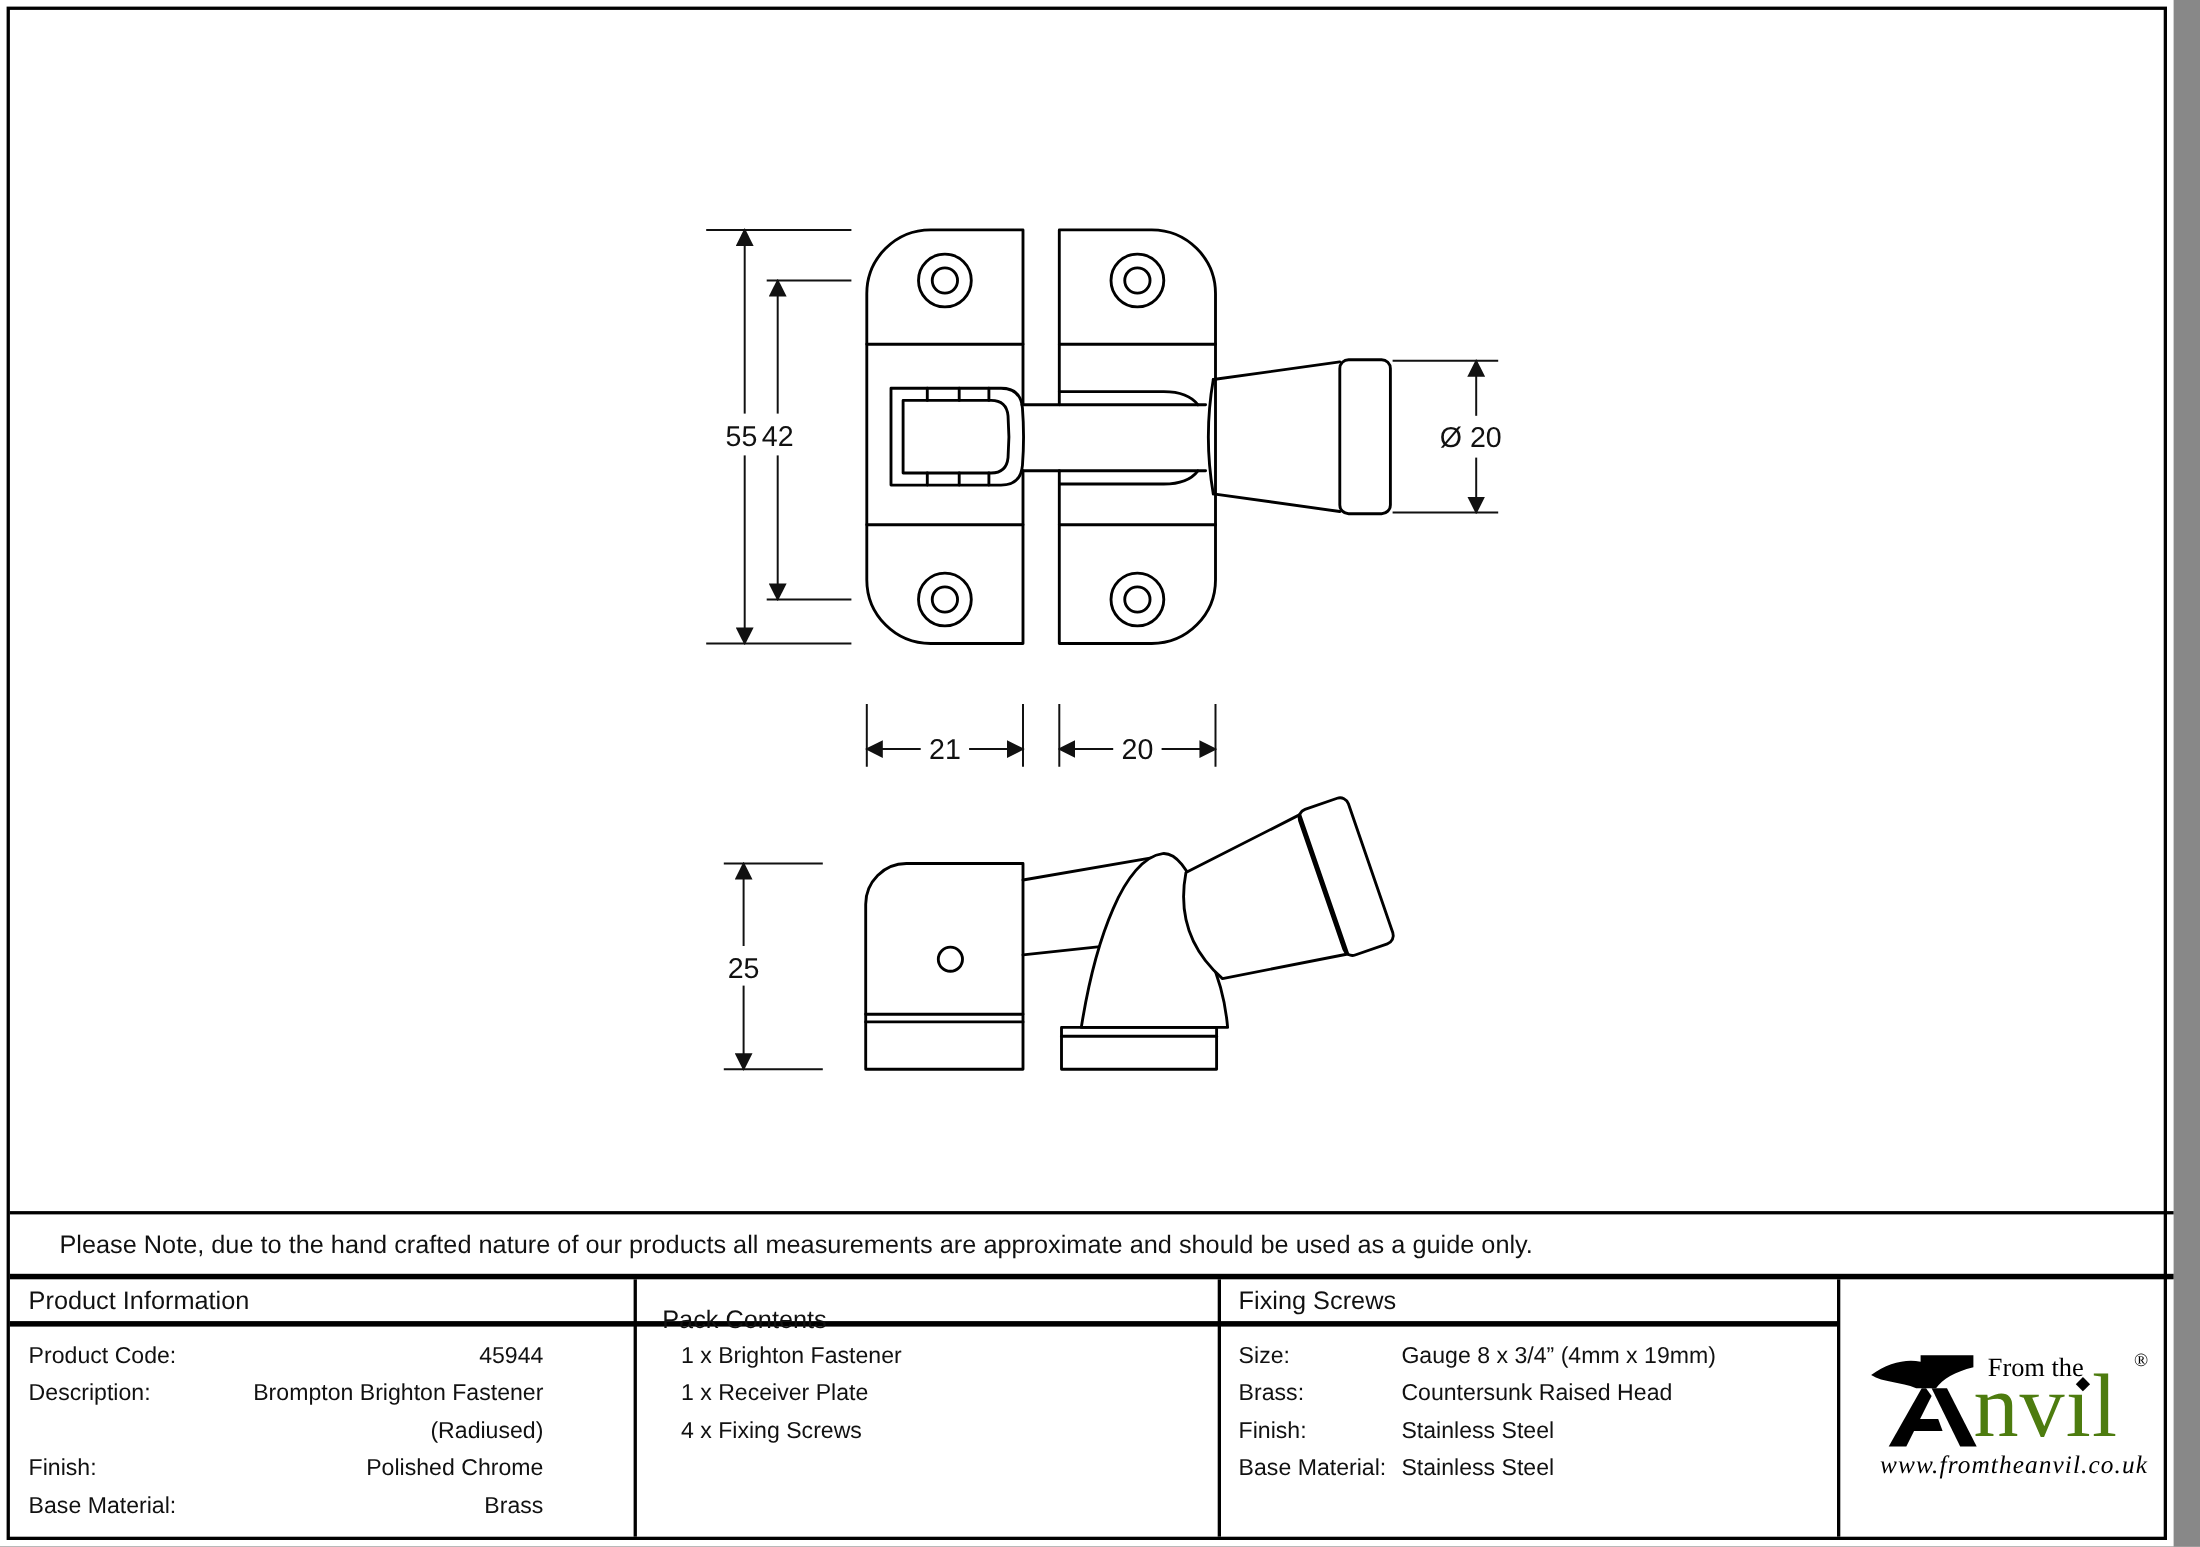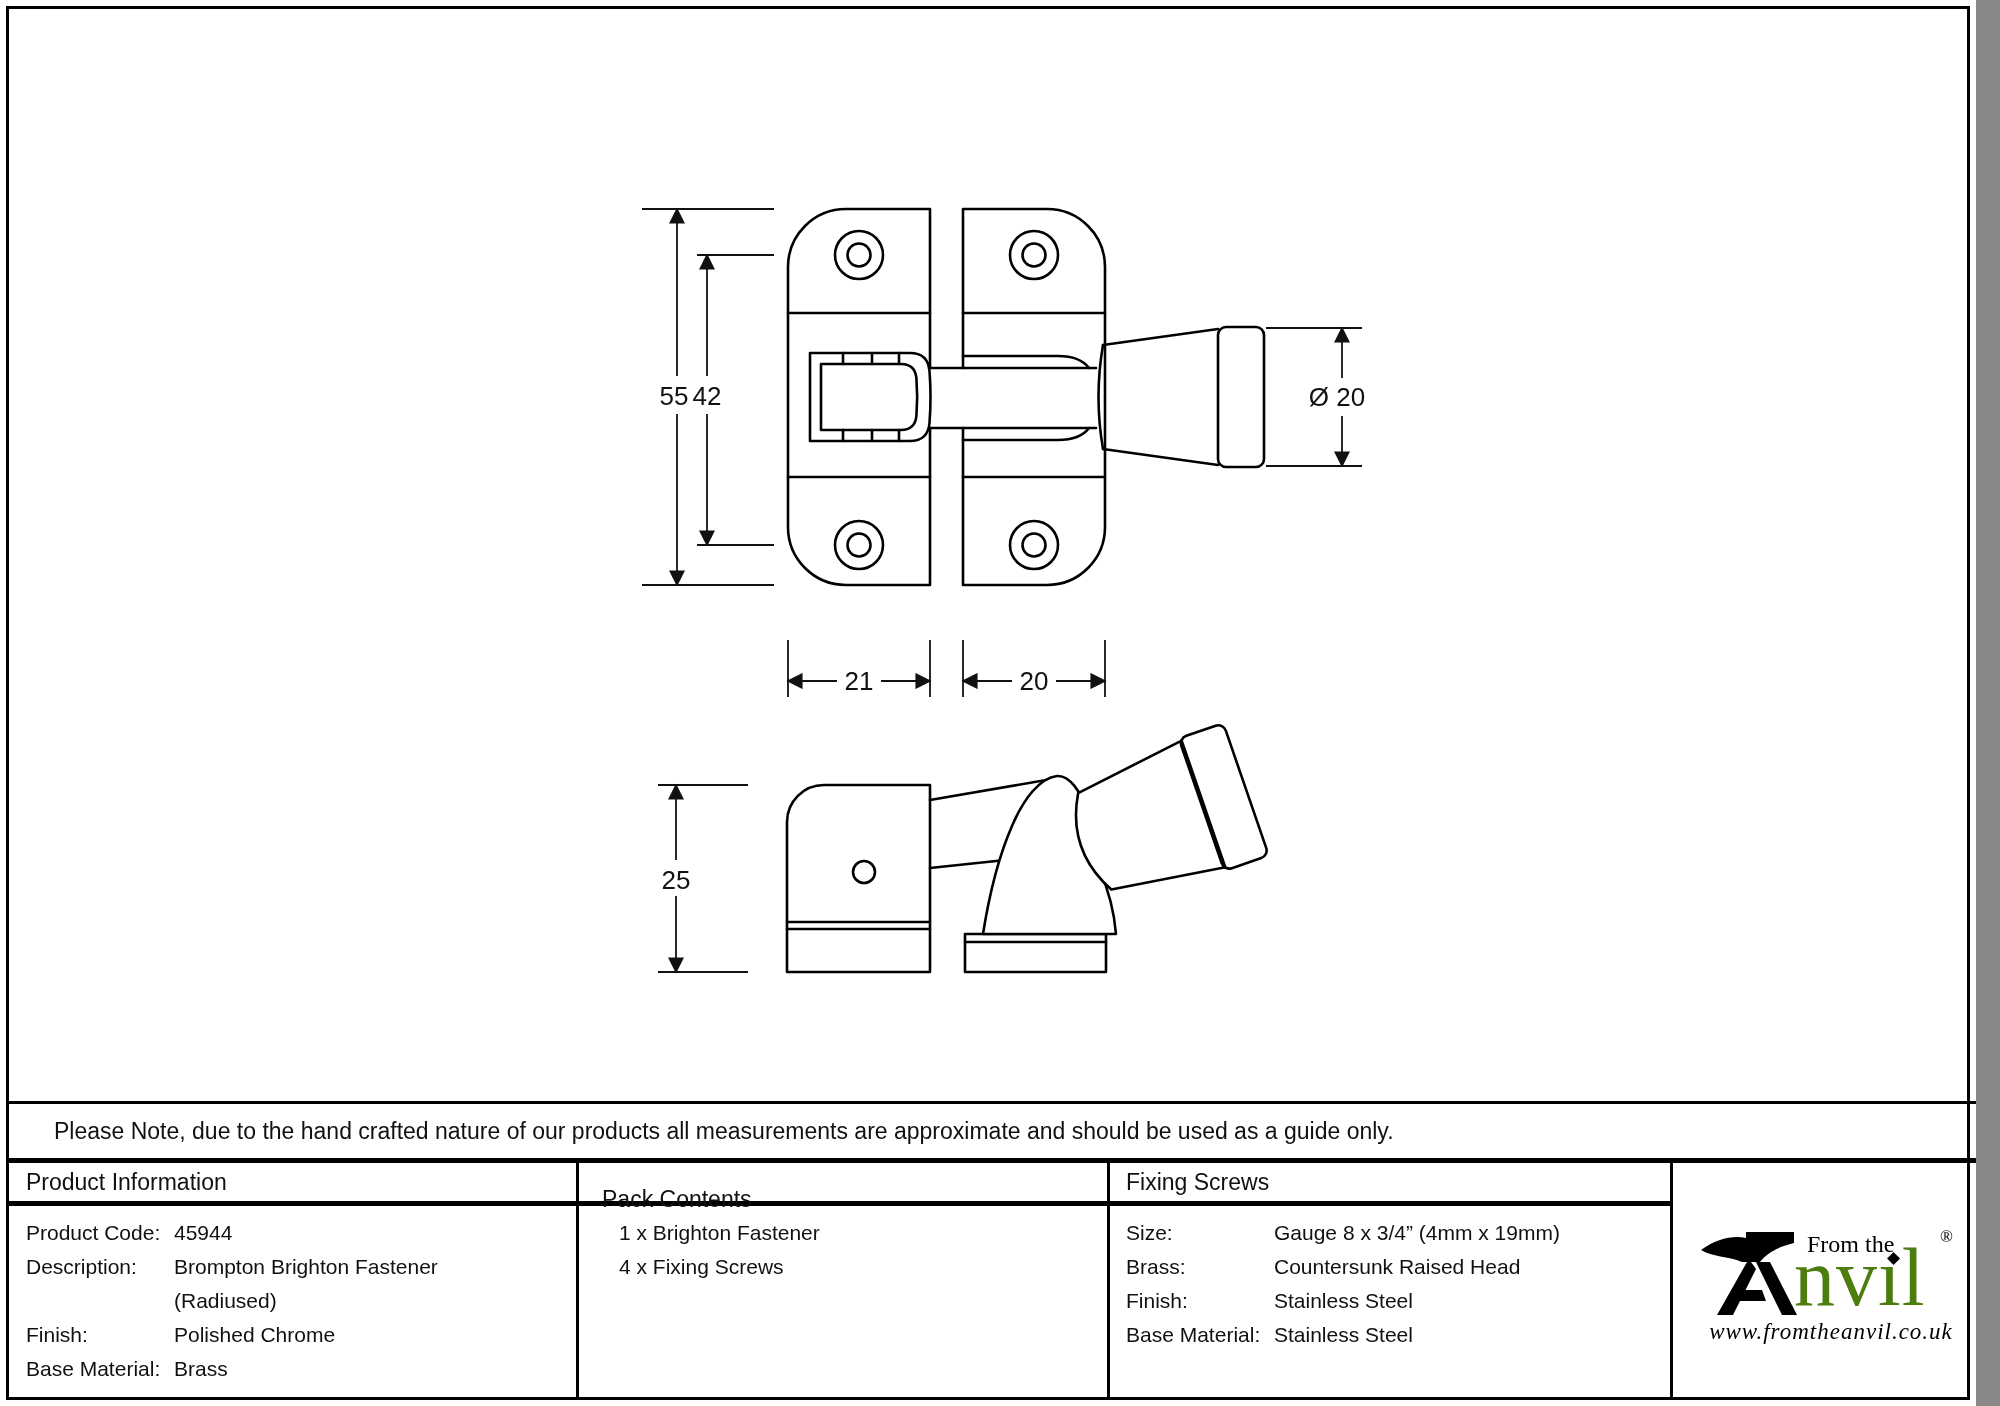--- a/index.html
+++ b/index.html
@@ -20,21 +20,21 @@
   .th{position:absolute;top:1169px;font-size:23px;white-space:nowrap;}
   .th1{left:26px;}.th2{left:602px;margin-top:17px;}.th3{left:1126px;}
 
   .cell{position:absolute;top:1216px;font-size:21px;line-height:34px;}
   .c1{left:26px;width:530px;}
   .c2{left:602px;width:430px;margin-left:17px;}
   .c3{left:1126px;width:530px;}
   .kv{display:flex;align-items:flex-start;}
   .kv .k{flex:0 0 148px;}
   .kv .v{flex:1 1 auto;}
-  .c1 .v{max-width:320px;}
+  .c1 .v{max-width:320px;text-align:right;}
 
   
   .logo{position:absolute;left:1700px;top:1225px;width:262px;height:130px;}
   .anvil-icon{position:absolute;left:0;top:6px;width:100px;height:85px;}
   .logo .tagline{position:absolute;left:107px;top:6px;font-family:"Liberation Serif",serif;
                  font-size:24px;color:#000;}
   .logo .brand{position:absolute;left:94px;top:12px;font-family:"Liberation Serif",serif;
                font-size:82px;line-height:82px;color:#4d7c0f;letter-spacing:1px;}
   .logo .diamond{position:absolute;left:187px;top:22px;font-size:17px;color:#000;}
   .logo .reg{position:absolute;left:240px;top:2px;font-family:"Liberation Serif",serif;
@@ -184,20 +184,21 @@
       <span class="v">Polished Chrome</span>
     </div>
     <div class="kv">
       <span class="k">Base Material:</span>
       <span class="v">Brass</span>
     </div>
   </div>
 
   <div class="cell c2">
     <div>1 x Brighton Fastener</div>
+    <div>1 x Receiver Plate</div>
     <div>4 x Fixing Screws</div>
   </div>
 
   <div class="cell c3">
     <div class="kv">
       <span class="k">Size:</span>
       <span class="v">Gauge 8 x 3/4” (4mm x 19mm)</span>
     </div>
     <div class="kv">
       <span class="k">Brass:</span>

